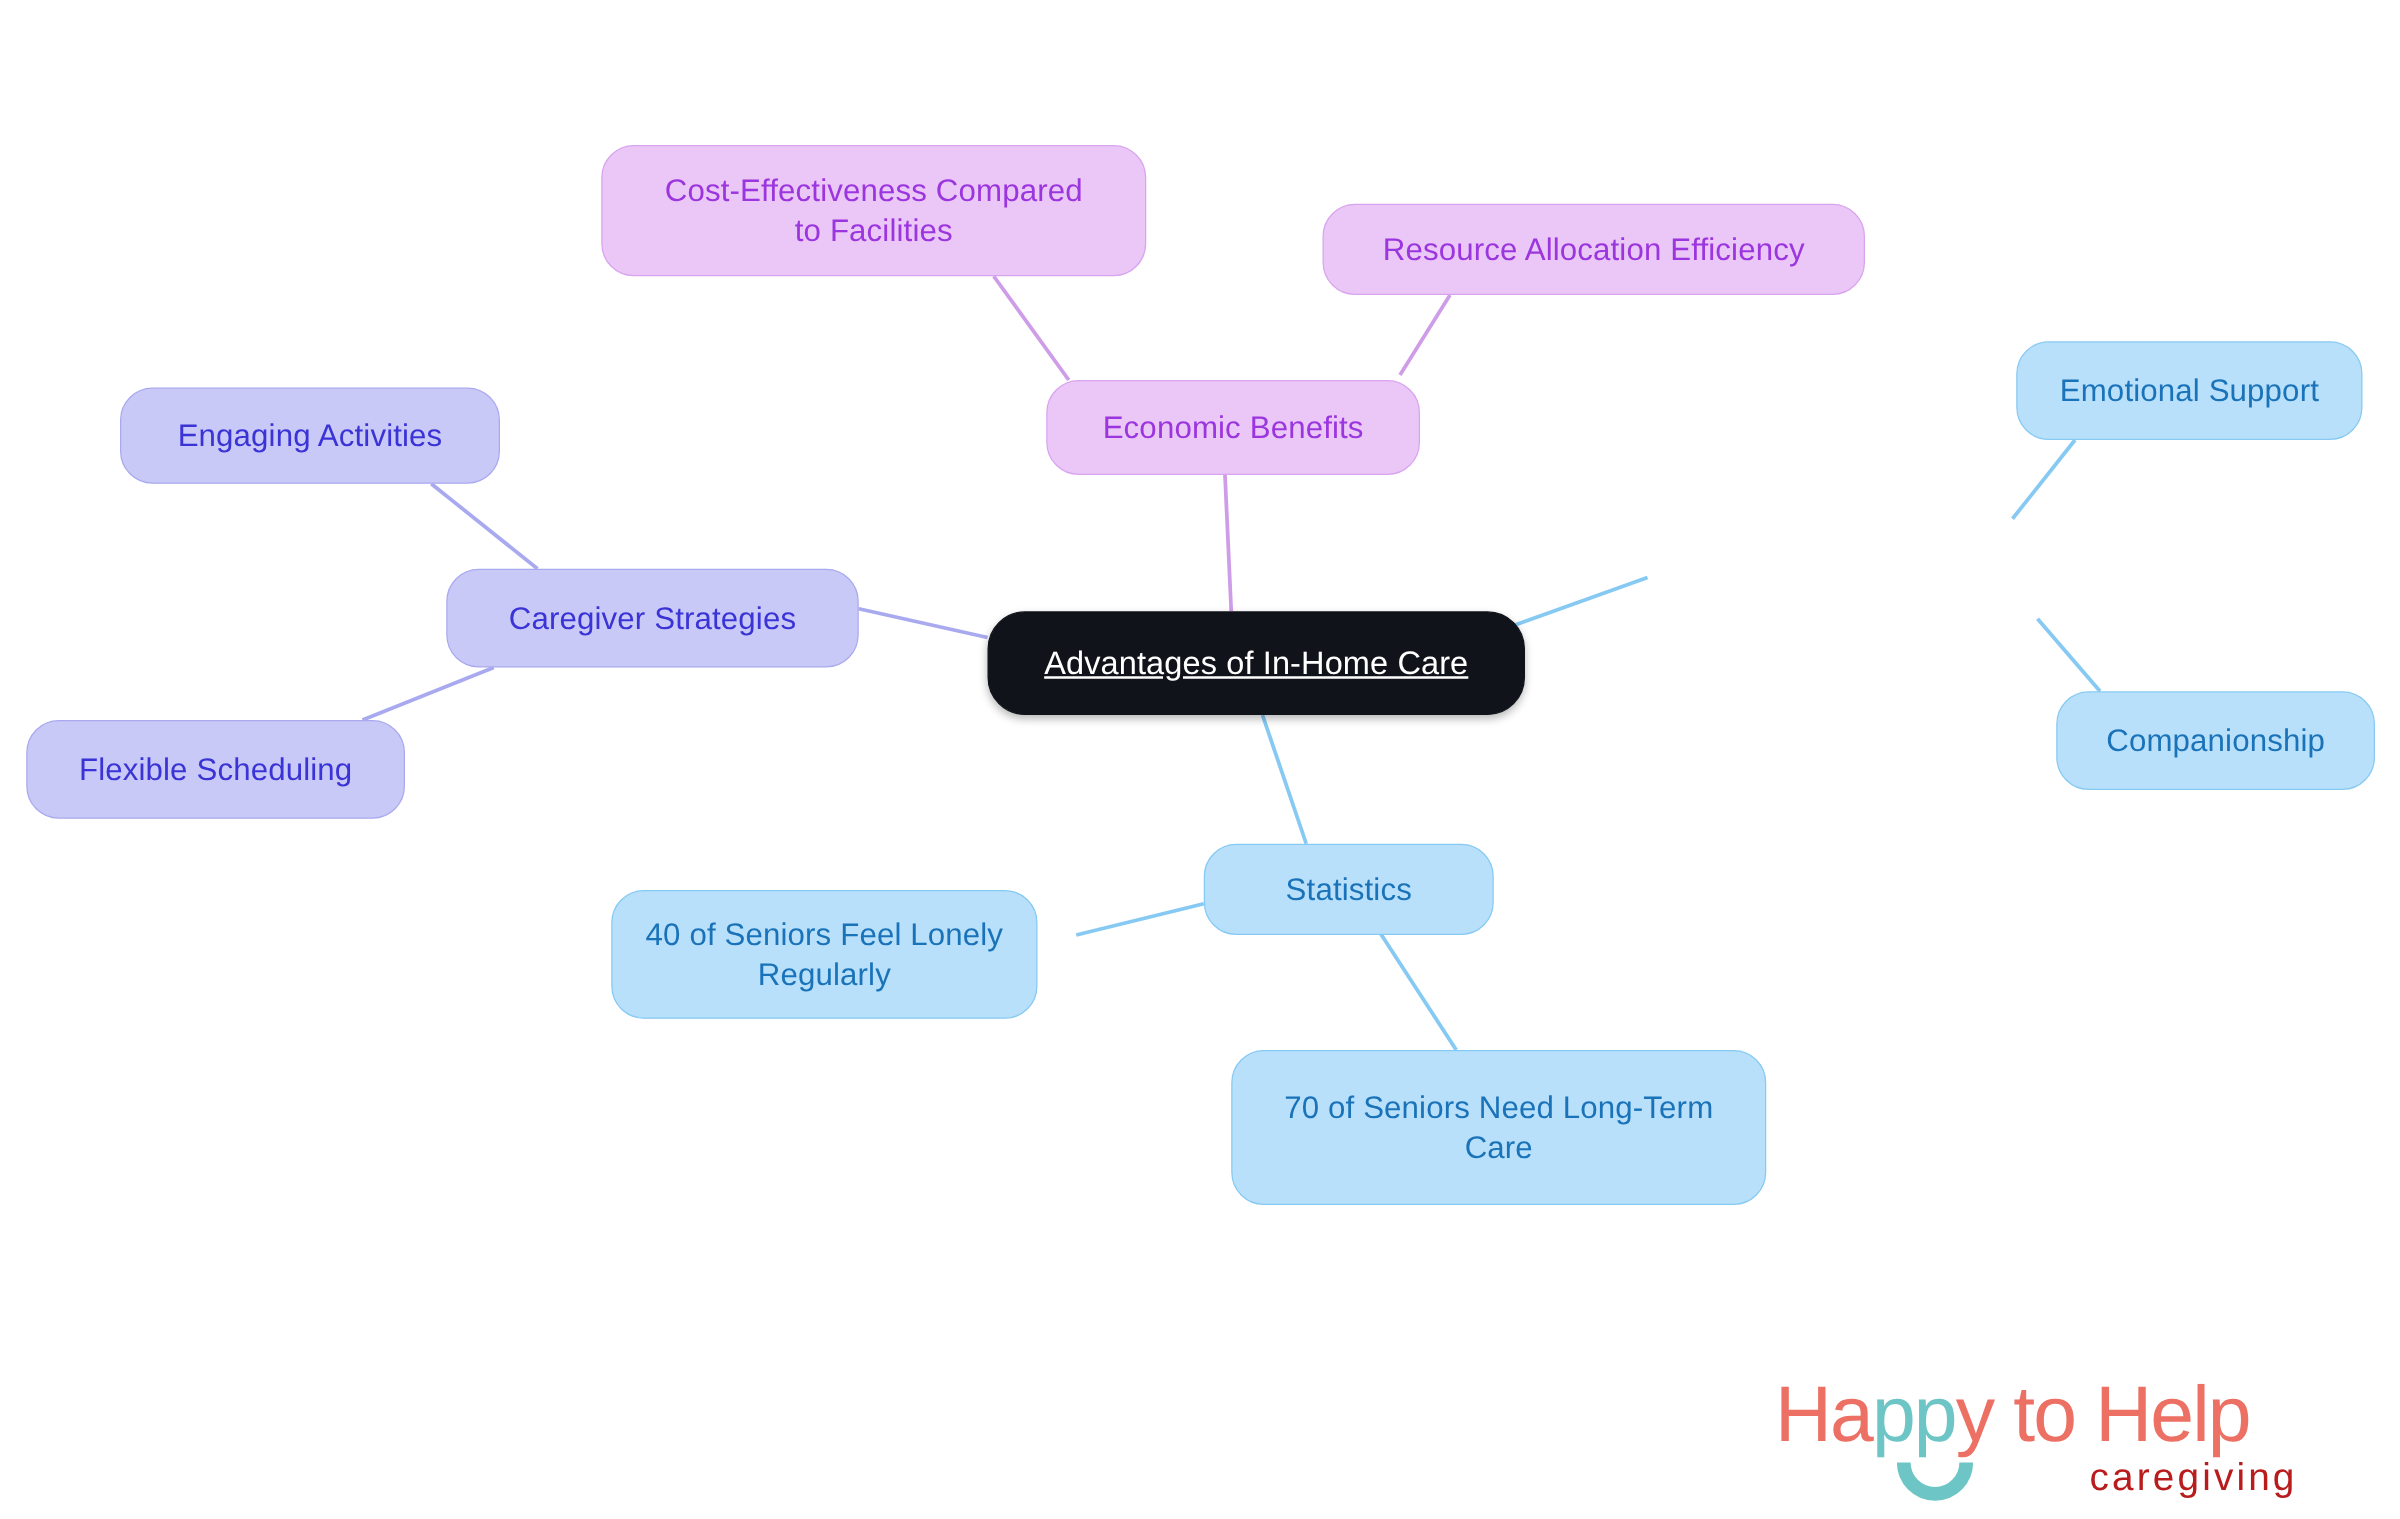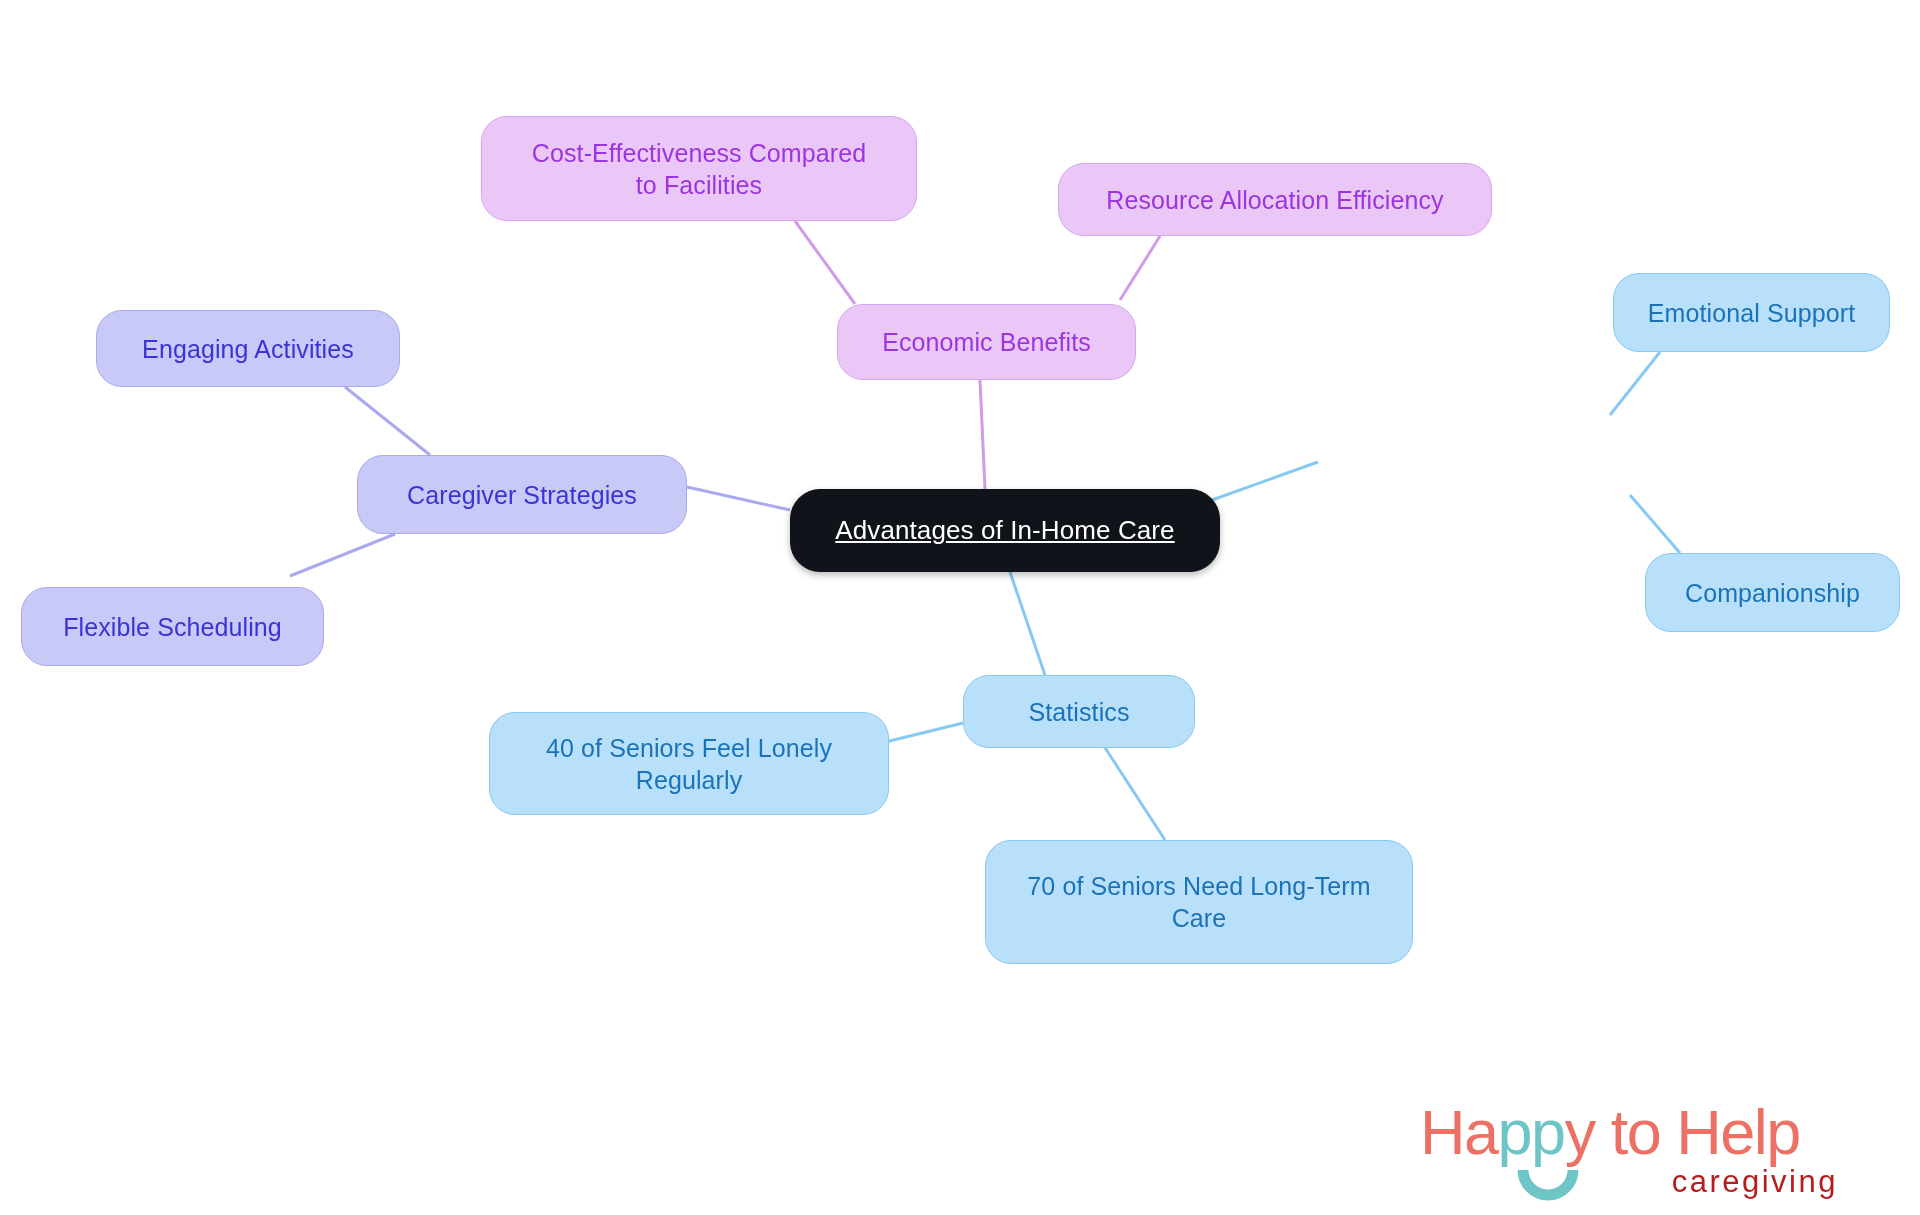--- a/index.html
+++ b/index.html
@@ -150,39 +150,39 @@
   </div>
 
   <div class="node node-blue" style="left:1645px; top:553px; width:255px; height:79px;">
     <span>Companionship</span>
   </div>
 
   <div class="node node-blue" style="left:963px; top:675px; width:232px; height:73px;">
     <span>Statistics</span>
   </div>
 
-  <div class="node node-blue" style="left:489px; top:712px; width:400px; height:103px;">
+  <div class="node node-blue" style="left:489px; top:712px; width:341px; height:103px;">
     <span>40 of Seniors Feel Lonely
 Regularly</span>
   </div>
 
   <div class="node node-blue" style="left:985px; top:840px; width:428px; height:124px;">
     <span>70 of Seniors Need Long-Term
 Care</span>
   </div>
 
   <div class="node node-purple" style="left:357px; top:455px; width:330px; height:79px;">
     <span>Caregiver Strategies</span>
   </div>
 
   <div class="node node-purple" style="left:96px; top:310px; width:304px; height:77px;">
     <span>Engaging Activities</span>
   </div>
 
-  <div class="node node-purple" style="left:21px; top:576px; width:303px; height:79px;margin-top:11px;">
+  <div class="node node-purple" style="left:21px; top:576px; width:303px; height:79px;">
     <span>Flexible Scheduling</span>
   </div>
 
   <div id="logo">
     <div class="logo-wordmark">
       <span class="logo-coral">Ha</span><span class="logo-teal">pp</span><span class="logo-coral">y</span><span class="logo-coral"> to Help</span>
     </div>
     <svg id="logo-smile" width="62" height="42" viewBox="0 0 62 42">
       <path d="M 6 2 A 25 25 0 0 0 56 2" fill="none" stroke="#6ec5c5" stroke-width="11" stroke-linecap="butt"></path>
     </svg>

